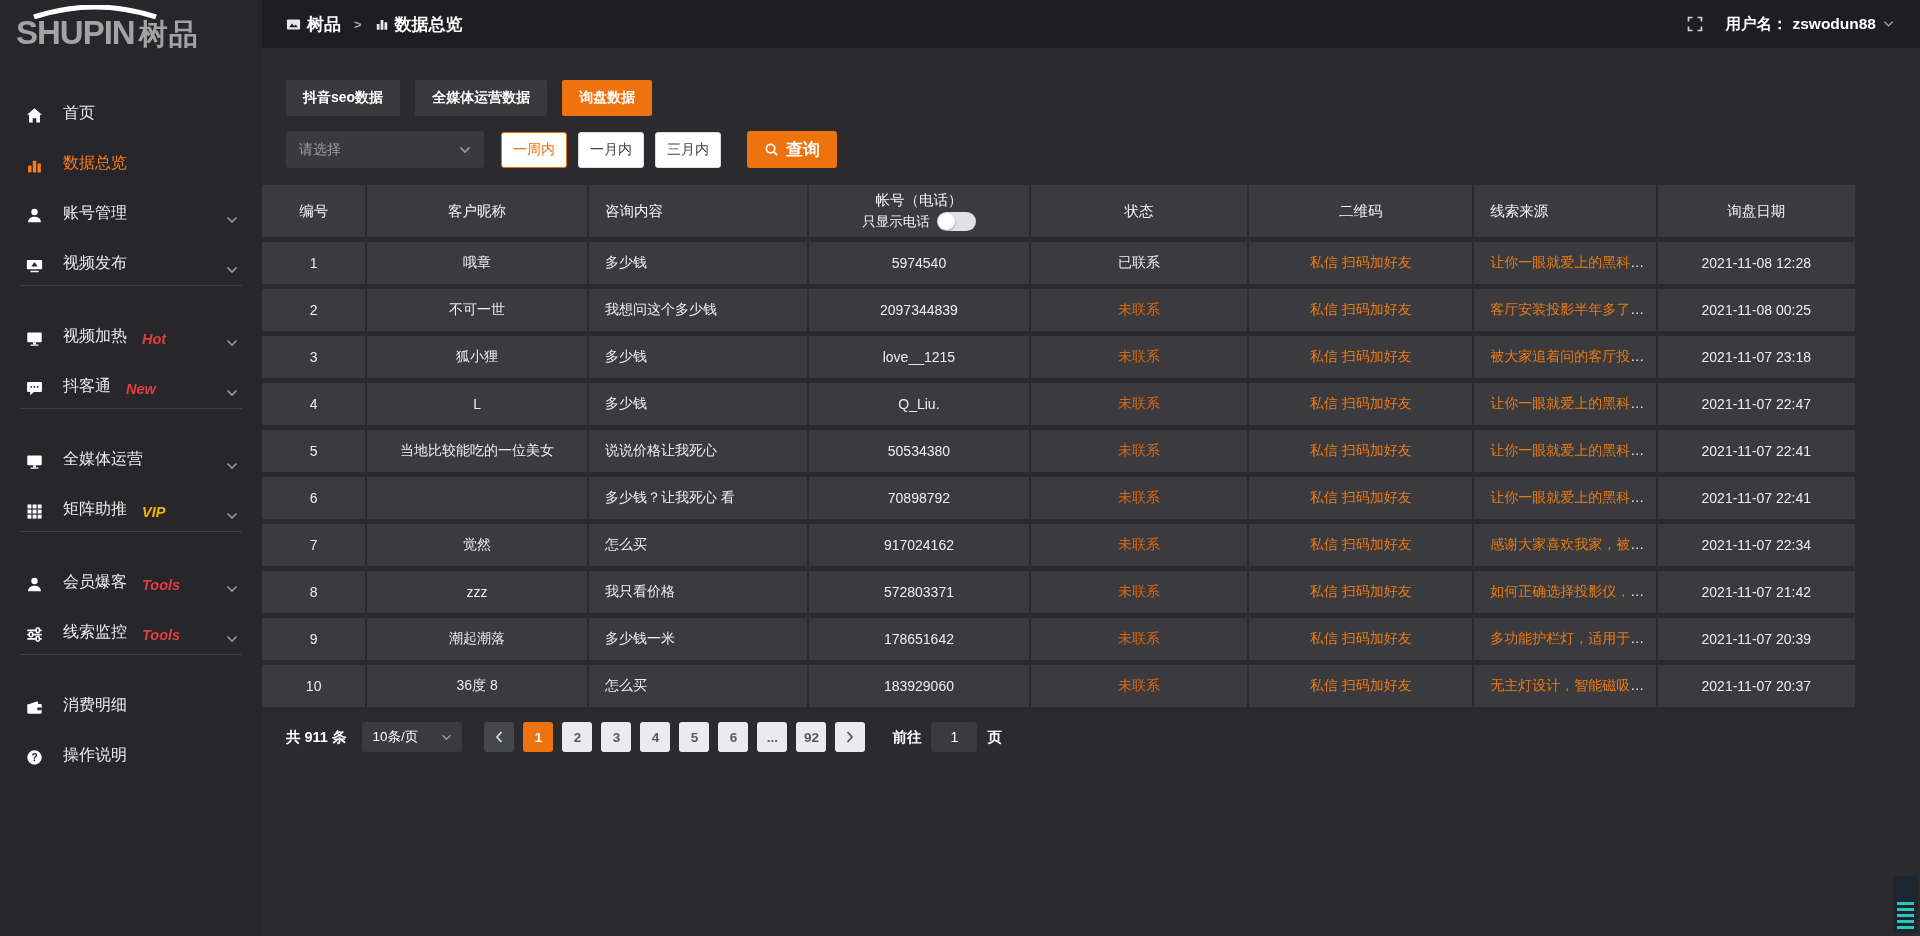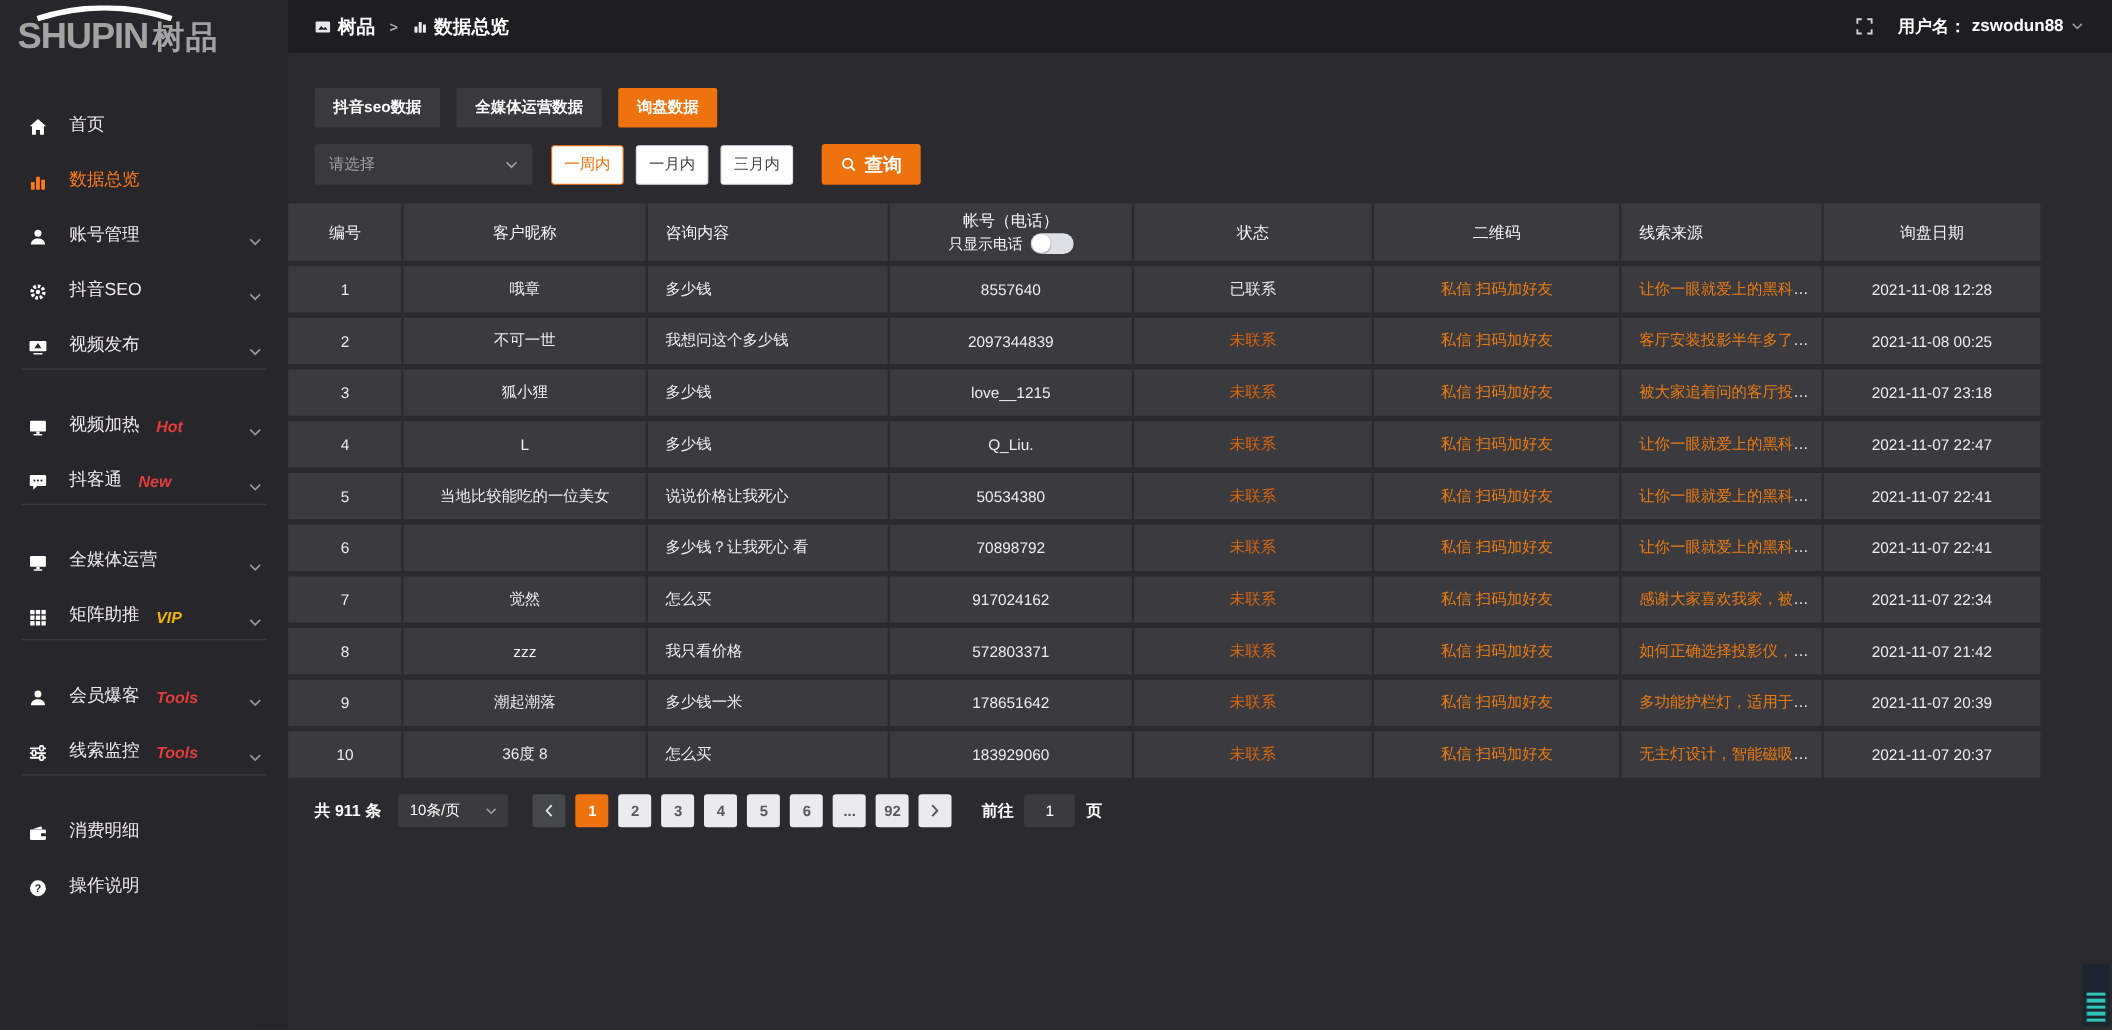--- a/index.html
+++ b/index.html
@@ -141,35 +141,20 @@
           </span>
     <span class="s-label">账号管理</span>
 
     <span class="s-chevron">
             <svg width="12" height="8" viewBox="0 0 12 8" fill="none" stroke="currentColor" stroke-width="1.6">
               <path d="M1.5 1.5 6 6l4.5-4.5"></path>
             </svg>
           </span>
   </div>
 
-  <div class="side-item">
-    <span class="s-icon">
-            <svg width="17" height="17" viewBox="0 0 16 16">
-              <circle cx="8" cy="8" r="5" fill="none" stroke="currentColor" stroke-width="3" stroke-dasharray="2.3 1.5"></circle>
-              <circle cx="8" cy="8" r="1.9" fill="currentColor"></circle>
-            </svg>
-          </span>
-    <span class="s-label">抖音SEO</span>
-
-    <span class="s-chevron">
-            <svg width="12" height="8" viewBox="0 0 12 8" fill="none" stroke="currentColor" stroke-width="1.6">
-              <path d="M1.5 1.5 6 6l4.5-4.5"></path>
-            </svg>
-          </span>
-  </div>
 
   <div class="side-item">
     <span class="s-icon">
             <svg width="17" height="17" viewBox="0 0 16 16">
               <rect fill="currentColor" x="0.8" y="2.8" width="14.4" height="8.8" rx="0.9"></rect>
               <path fill="#27272b" d="M8 4.6 11 9H5z"></path>
               <rect fill="currentColor" x="4" y="13" width="8" height="1.4" rx="0.7"></rect>
             </svg>
           </span>
     <span class="s-label">视频发布</span>
@@ -428,21 +413,21 @@
             <th>二维码</th>
             <th class="left">线索来源</th>
             <th>询盘日期</th>
           </tr>
         </thead>
         <tbody id="table-body">
   <tr>
     <td class="c-id">1</td>
     <td class="c-nick">哦章</td>
     <td class="c-content left">多少钱</td>
-    <td class="c-account">8557640</td>
+    <td class="c-account">5974540</td>
     <td class="c-status">已联系</td>
     <td class="c-qr">
       <a>私信</a>
       <a>扫码加好友</a>
     </td>
     <td class="c-source left">
       <a>让你一眼就爱上的黑科技，能...</a>
     </td>
     <td class="c-date">2021-11-08 12:28</td>
   </tr>

